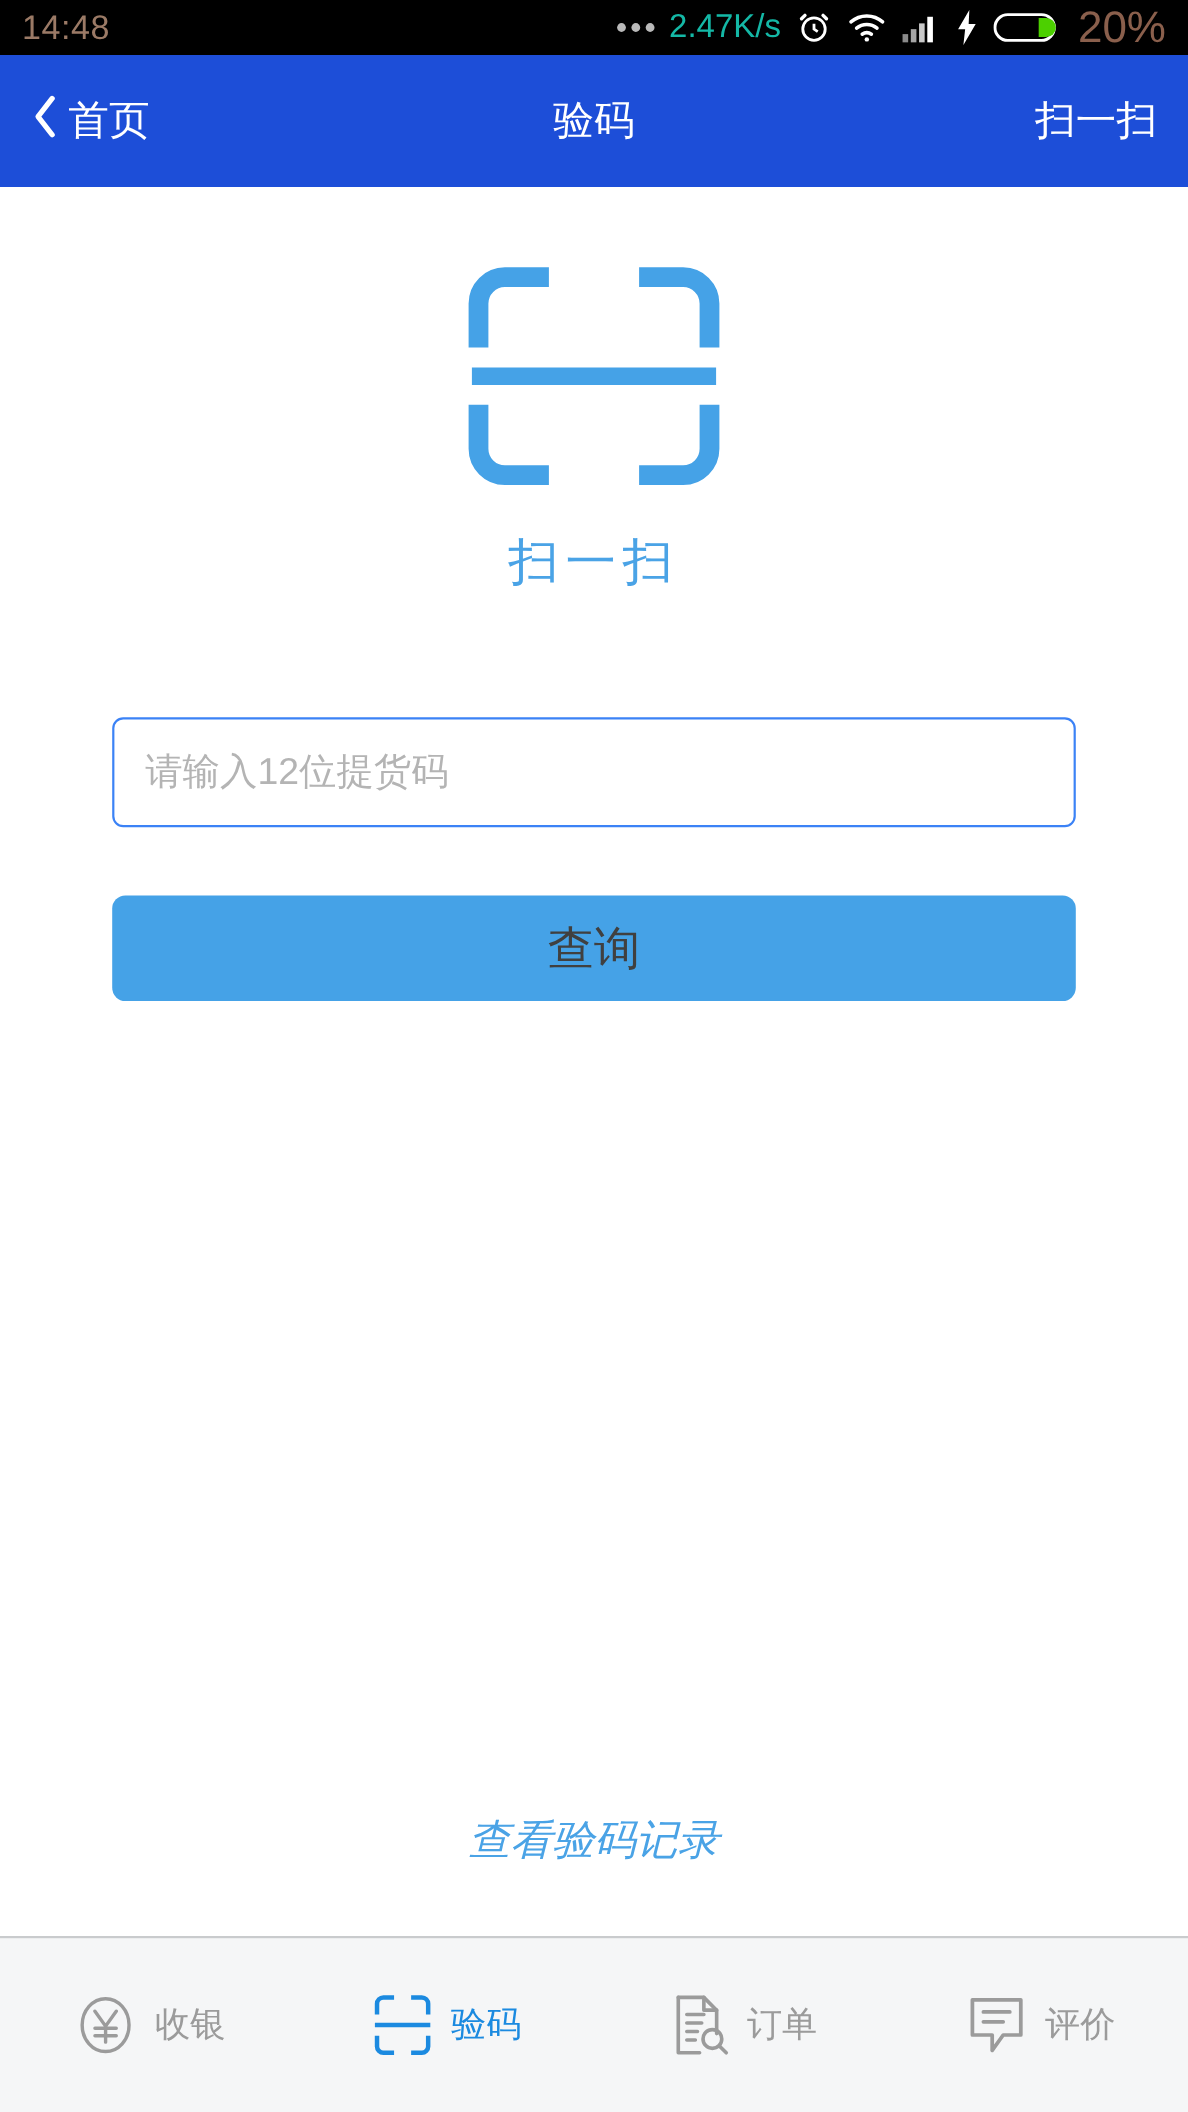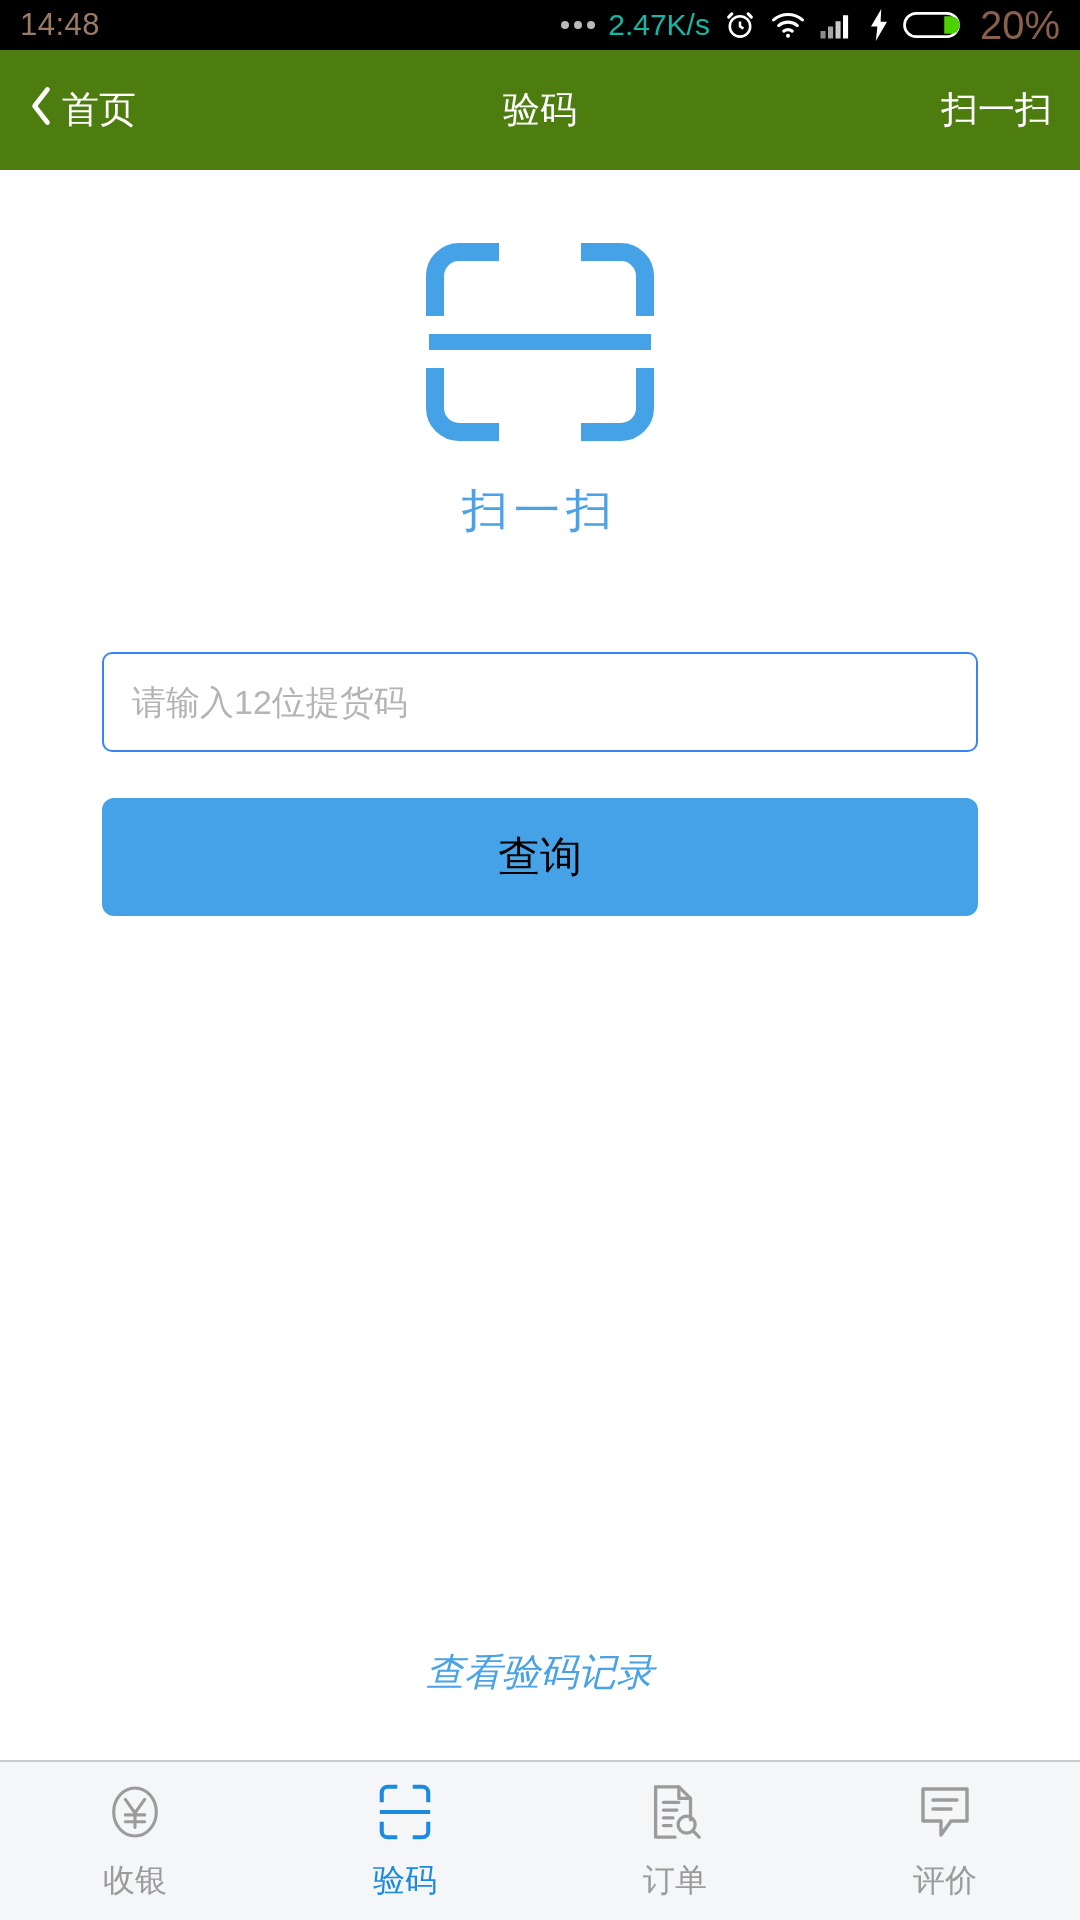--- a/index.html
+++ b/index.html
@@ -18,21 +18,21 @@
   .sb-time { font-size:31px; color:#9b7a66; letter-spacing:.5px; }
   .sb-right { margin-left:auto; display:flex; align-items:center; gap:13px; }
   .sb-dots { display:flex; gap:5px; align-items:center; }
   .sb-dots i { width:8px; height:8px; border-radius:50%; background:#b9b9b9; display:block; }
   .sb-speed { font-size:30px; color:#14b8a6; }
   .sb-icon { display:flex; align-items:center; }
   .sb-pct { font-size:40px; color:#8a5f4c; margin-left:4px; }
 
   
   .header {
-    flex:0 0 120px; height:120px; background:#4d7c0f; color:#fff;
+    flex:0 0 120px; height:120px; background:#1d4ed8; color:#fff;
     display:flex; align-items:center; position:relative; padding:0 28px;
   }
   .hdr-back { display:flex; align-items:center; gap:8px; font-size:37px; z-index:2; }
   .hdr-chevron { display:inline-block; }
   .hdr-title {
     position:absolute; left:0; right:0; text-align:center;
     font-size:37px; font-weight:normal;
   }
   .hdr-action { margin-left:auto; font-size:37px; z-index:2; }
 
@@ -47,37 +47,37 @@
   .scan-label { margin-top:38px; font-size:46px; color:#4aa3e6; letter-spacing:6px; }
 
   .form { margin-top:110px; padding:0 102px; }
   .code-input {
     width:100%; height:100px; border:2px solid #3b82f6; border-radius:10px;
     background:#fff; font-size:34px; color:#333; padding:0 28px; outline:none;
     font-family:"Liberation Sans","DejaVu Sans",sans-serif;
   }
   .code-input::placeholder { color:#b4b4b4; }
   .query-btn {
-    margin-top:46px; width:100%; height:118px; border:none; border-radius:12px;
-    background:#45a2e7; color:#000000; font-size:42px; cursor:pointer;
+    margin-top:62px; width:100%; height:96px; border:none; border-radius:12px;
+    background:#45a2e7; color:#404040; font-size:42px; cursor:pointer;
     font-family:"Liberation Sans","DejaVu Sans",sans-serif;
   }
 
   .records-link {
     position:absolute; left:0; right:0; bottom:62px;
     text-align:center; font-size:38px; color:#4aa3e6; text-decoration:none;font-style:italic;
   }
 
   
   .tabbar {
     flex:0 0 160px; height:160px; background:#f5f6f7;
     border-top:2px solid #c9cbcd; display:flex;
   }
   .tab {
-    flex:1; display:flex; flex-direction:column;
+    flex:1; display:flex; 
     align-items:center; justify-content:center; gap:14px; cursor:pointer;
   }
   .tab-icon { height:66px; display:flex; align-items:center; justify-content:center; }
   .tab-label { font-size:32px; color:#9b9b9b; }
   .tab.active .tab-label { color:#1b8ae0; }
 </style>
 </head>
 <body>
 
 <div class="screen">

